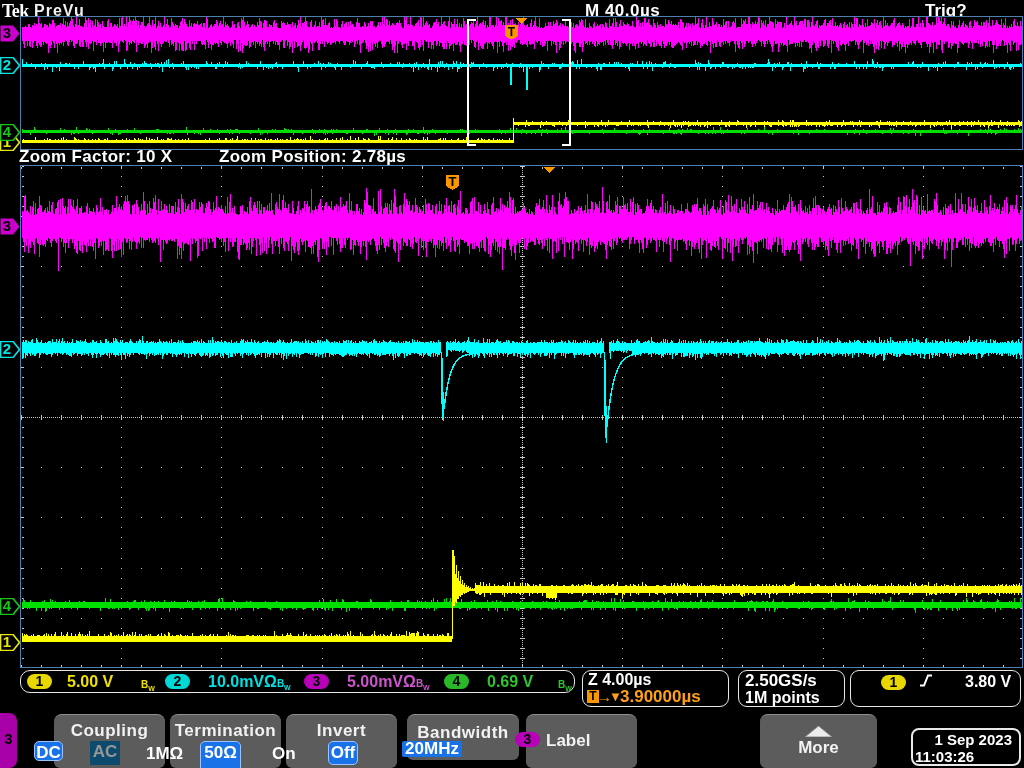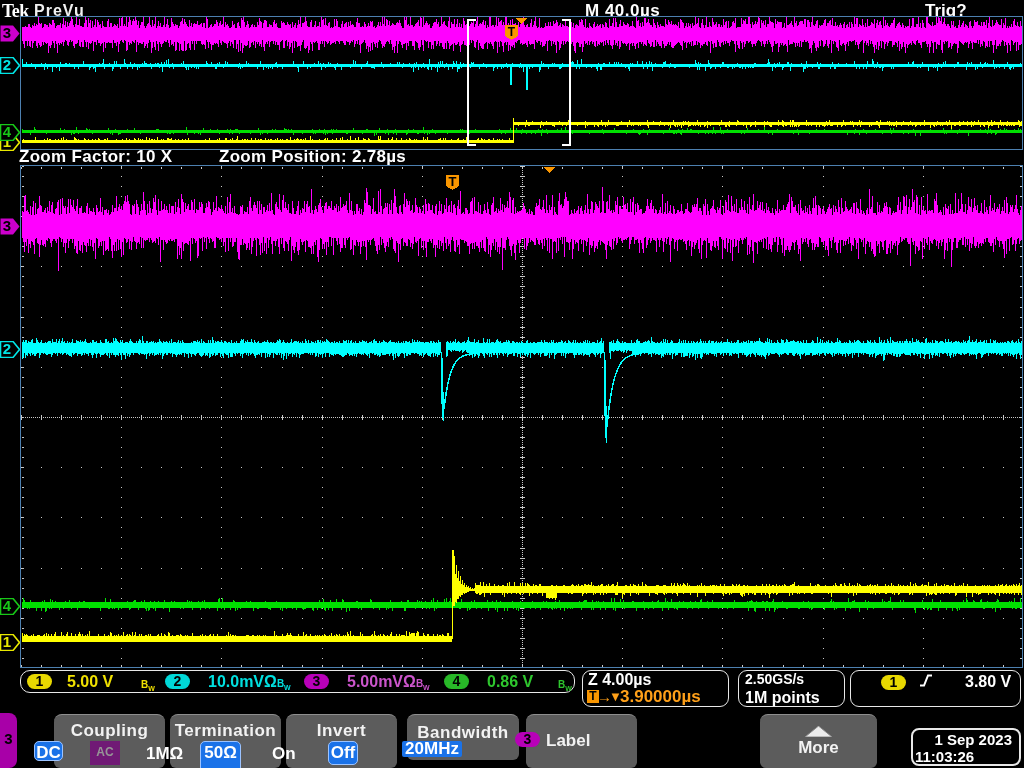--- a/index.html
+++ b/index.html
@@ -3,21 +3,21 @@
 <style>
   * { margin:0; padding:0; box-sizing:border-box; }
   body { width:1024px; height:768px; background:#000; overflow:hidden;
          font-family:"Liberation Sans", sans-serif; position:relative; }
   .abs { position:absolute; }
   .wbox { position:absolute; border:1.5px solid #e8e8e8; border-radius:10px; background:#000; }
   .btn { position:absolute; background:#5c5c5c; border-radius:8px 8px 6px 6px; border-top:1px solid #8f8f8f;margin-left:32px; }
   .btitle { color:#f2f2f2; font-size:17px; font-weight:bold; text-align:center; margin-top:6px; letter-spacing:0.5px; }
   .bluebox { position:absolute; background:#1a72e8; border:1.5px solid #9cc3ff; border-radius:5px;
              color:#fff; font-size:17px; font-weight:bold; text-align:center; }
-  .dimbox { position:absolute; background:#701a75; color:#969696; font-size:12px; font-weight:bold; text-align:center; }
+  .dimbox { position:absolute; background:#0c4a6e; color:#969696; font-size:17px; font-weight:bold; text-align:center; }
   .pill { position:absolute; width:25px; height:15px; border-radius:8px; color:#000; font-size:14px;
           font-weight:bold; text-align:center; line-height:15px; }
   .bw { font-size:10px; font-weight:bold; }
   .bw sub { font-size:7px; }
 </style></head>
 <body>
 
 <div class="abs" style="left:2px;top:1px;color:#fff;font-family:'Liberation Serif',serif;font-size:18px;font-weight:bold;letter-spacing:-0.5px;">Tek</div>
 <div class="abs" style="left:34px;top:2px;color:#f0f0f0;font-size:16px;font-weight:bold;letter-spacing:1px;">PreVu</div>
 <div class="abs" style="left:585px;top:1px;color:#fff;font-size:17px;font-weight:bold;letter-spacing:0.5px;">M 40.0µs</div>
@@ -92,32 +92,32 @@
 
 <div class="wbox" style="left:20px;top:670px;width:555px;height:23px;"></div>
 <div class="pill" style="left:27px;top:674px;background:#e8d800;">1</div>
 <div class="abs" style="left:67px;top:673px;color:#f0e000;font-size:16px;font-weight:bold;">5.00 V</div>
 <div class="abs" style="left:141px;top:674px;color:#f0e000;"><span class="bw">B<sub>W</sub></span></div>
 <div class="pill" style="left:165px;top:674px;background:#00d8d8;">2</div>
 <div class="abs" style="left:208px;top:673px;color:#00e0e0;font-size:16px;font-weight:bold;">10.0mVΩ<span class="bw">B<sub>W</sub></span></div>
 <div class="pill" style="left:304px;top:674px;background:#b800b8;">3</div>
 <div class="abs" style="left:347px;top:673px;color:#cc55cc;font-size:16px;font-weight:bold;">5.00mVΩ<span class="bw">B<sub>W</sub></span></div>
 <div class="pill" style="left:444px;top:674px;background:#28b828;">4</div>
-<div class="abs" style="left:487px;top:673px;color:#2ec62e;font-size:16px;font-weight:bold;">0.86 V</div>
+<div class="abs" style="left:487px;top:673px;color:#2ec62e;font-size:16px;font-weight:bold;">0.69 V</div>
 <div class="abs" style="left:558px;top:674px;color:#2ec62e;"><span class="bw">B<sub>W</sub></span></div>
 
 <div class="wbox" style="left:582px;top:670px;width:147px;height:37px;border-radius:9px;"></div>
 <div class="abs" style="left:588px;top:671px;color:#fff;font-size:16px;font-weight:bold;text-align:right;">Z 4.00µs</div>
 <div class="abs" style="left:587px;top:690px;width:12px;height:13px;background:#fa9600;color:#000;font-size:12px;font-weight:bold;text-align:center;line-height:13px;">T</div>
 <div class="abs" style="left:597px;top:688px;color:#ffa019;font-size:15px;font-weight:bold;">→</div>
 <div class="abs" style="left:609px;top:689px;color:#ffa019;font-size:13px;">▼</div>
 <div class="abs" style="left:620px;top:687px;color:#ffa019;font-size:17px;font-weight:bold;">3.90000µs</div>
 
 <div class="wbox" style="left:738px;top:670px;width:107px;height:37px;border-radius:9px;"></div>
-<div class="abs" style="left:745px;top:671px;color:#fff;font-size:14px;font-weight:bold;">2.50GS/s</div>
+<div class="abs" style="left:745px;top:671px;color:#fff;font-size:17px;font-weight:bold;">2.50GS/s</div>
 <div class="abs" style="left:745px;top:689px;color:#fff;font-size:16px;font-weight:bold;">1M points</div>
 
 <div class="wbox" style="left:850px;top:670px;width:171px;height:37px;border-radius:9px;"></div>
 <div class="pill" style="left:881px;top:675px;background:#e8d800;">1</div>
 <svg class="abs" style="left:919px;top:674px" width="14" height="13" viewBox="0 0 14 13">
   <path d="M1 11.5 H5 L9 1.5 H13" stroke="#fff" stroke-width="2" fill="none"></path>
 </svg>
 <div class="abs" style="left:965px;top:673px;color:#fff;font-size:16px;font-weight:bold;">3.80 V</div>
 
 <div class="abs" style="left:0px;top:713px;width:17px;height:55px;background:#a800a8;border-radius:0 8px 8px 0;color:#000;font-size:15px;font-weight:bold;text-align:center;padding-top:17px;">3</div>

